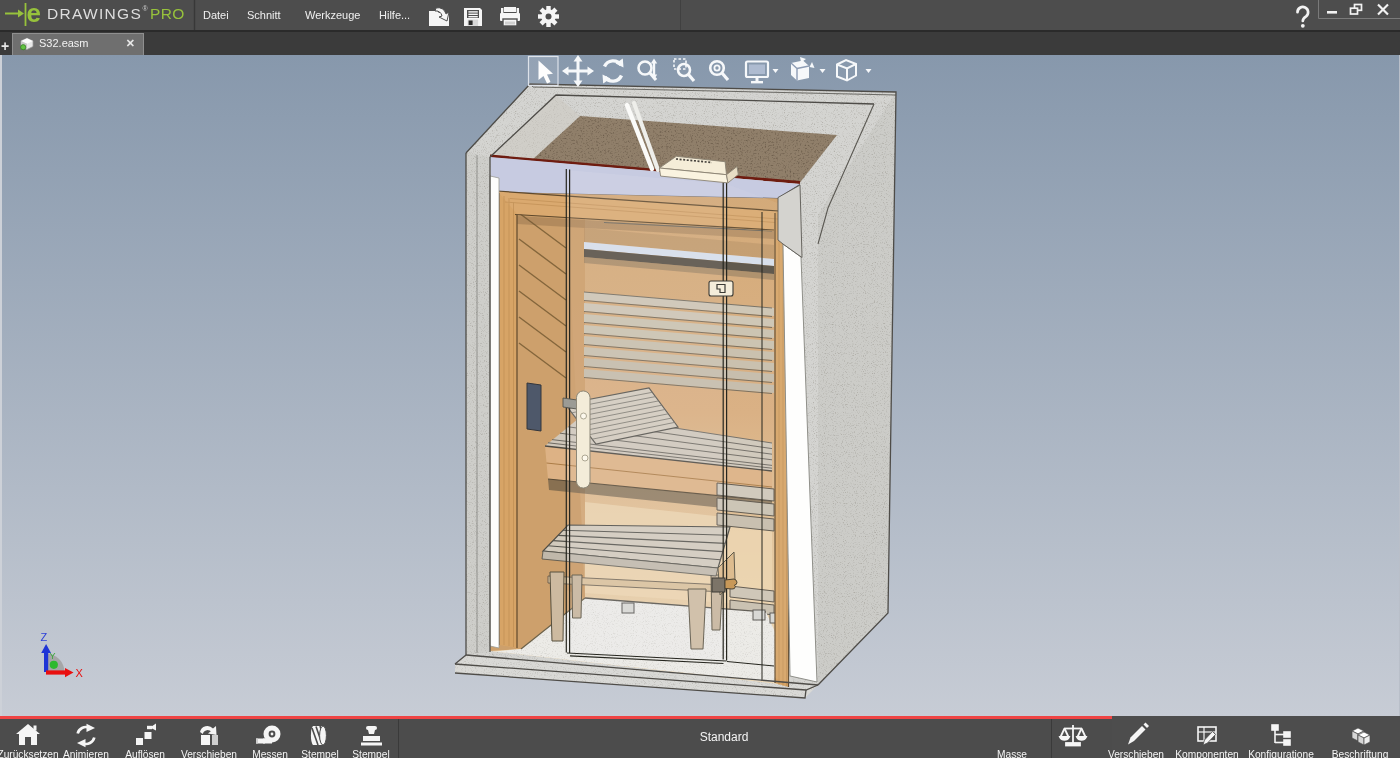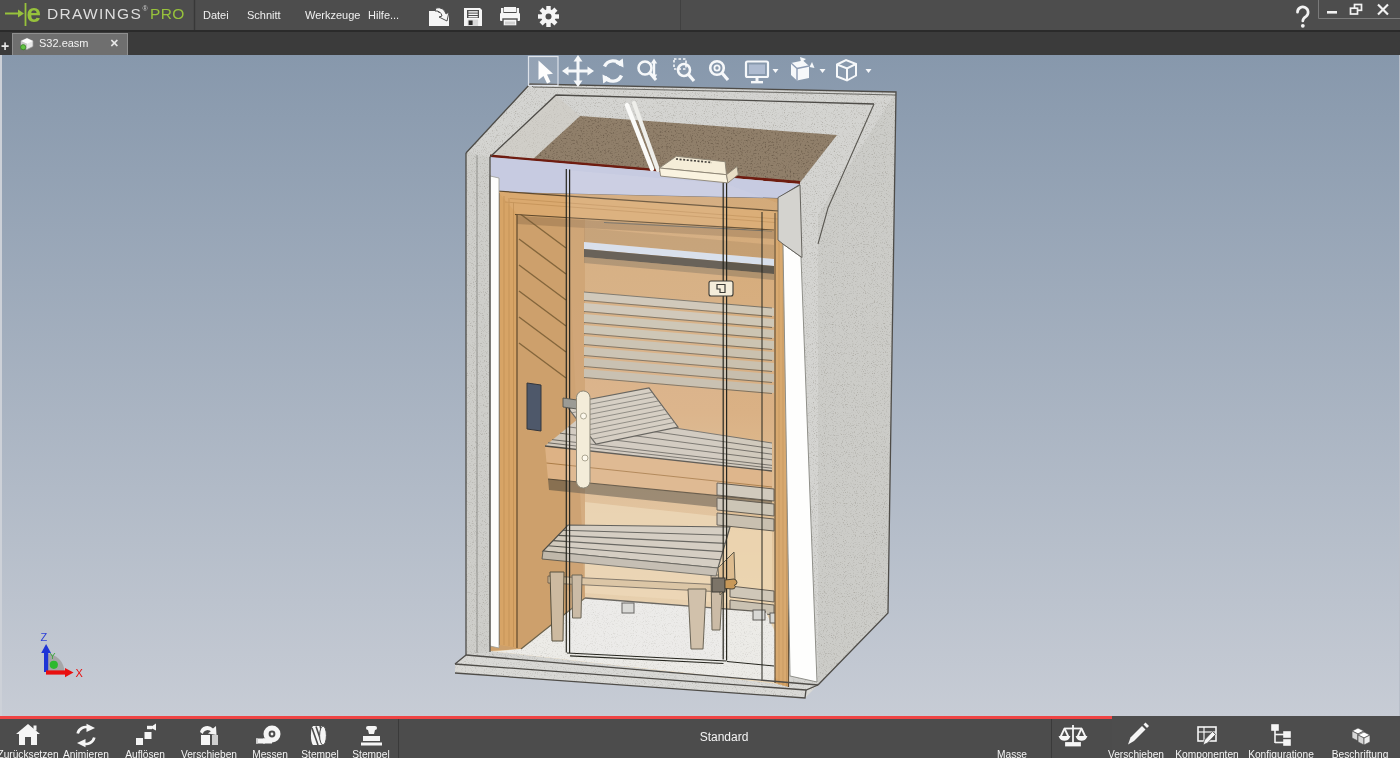--- a/index.html
+++ b/index.html
@@ -1,21 +1,21 @@
 <!DOCTYPE html>
 <html><head>
 <meta charset="utf-8">
 <style>
   html,body{margin:0;padding:0;width:1400px;height:758px;overflow:hidden;-webkit-font-smoothing:antialiased;
     font-family:"Liberation Sans",sans-serif;background:#4d4d4d;}
   #titlebar{position:absolute;left:0;top:0;width:1400px;height:30px;background:#4d4d4d;
     border-bottom:2px solid #2a2a2a;}
   .menu{position:absolute;top:0;height:30px;line-height:30px;color:#f0f0f0;font-size:11px;}
   #tabbar{position:absolute;left:0;top:32px;width:1400px;height:23px;background:#3b3b3b;}
-  #tab{position:absolute;left:12px;top:1px;width:116px;height:22px;background:#6f6f6f;
+  #tab{position:absolute;left:12px;top:1px;width:132px;height:22px;background:#6f6f6f;
     border:1px solid #8f8f8f;border-bottom:none;box-sizing:border-box;}
   #tab .txt{position:absolute;left:26px;top:3px;font-size:11px;color:#f2f2f2;}
   #tab .x{position:absolute;right:8px;top:3px;font-size:11px;color:#e8e8e8;font-weight:bold;}
   #plus{position:absolute;left:1px;top:6px;color:#e8e8e8;font-size:14px;font-weight:bold;}
   #canvas{position:absolute;left:0;top:55px;width:1400px;height:661px;
     background:linear-gradient(#8798ac,#c7ccd5);}
   #bottombar{position:absolute;left:0;top:716px;width:1112px;height:42px;background:#4c4c4c;
     border-top:3px solid #ef4444;}
   .blabel{position:absolute;top:30px;color:#f5f5f5;font-size:10.2px;transform:translateX(-50%);white-space:nowrap;}
   .bsep{position:absolute;top:0;width:1px;height:42px;background:#3a3a3a;}
@@ -85,21 +85,21 @@
     <rect x="1350.5" y="8.2" width="7" height="5.8" fill="#4d4d4d"></rect>
   </g>
   <g stroke="#f2f2f2" stroke-width="2.2">
     <line x1="1378" y1="4.5" x2="1388" y2="14.5"></line>
     <line x1="1388" y1="4.5" x2="1378" y2="14.5"></line>
   </g>
 </svg>
 <div class="menu" style="left:203px">Datei</div>
 <div class="menu" style="left:247px">Schnitt</div>
 <div class="menu" style="left:305px">Werkzeuge</div>
-<div class="menu" style="left:368px">Hilfe...</div>
+<div class="menu" style="left:379px">Hilfe...</div>
 </div>
 <div id="tabbar">
   <div id="plus">+</div>
   <div id="tab">
     <svg width="16" height="16" style="position:absolute;left:6px;top:2px" viewBox="0 0 16 16">
       <path d="M2,5 L8,2.2 L14,5 L14,10.5 L8,13.5 L2,10.5 Z" fill="#e9e9e9" stroke="#9a9a9a" stroke-width="0.8"></path>
       <path d="M2,5 L8,7.8 L14,5 L8,2.2 Z" fill="#fdfdfd"></path>
       <path d="M8,7.8 L8,13.5 L2,10.5 L2,5 Z" fill="#c8c8c8"></path>
       <circle cx="4.2" cy="11.2" r="2.6" fill="#63c242" stroke="#2c7a1e" stroke-width="0.7"></circle>
     </svg>

